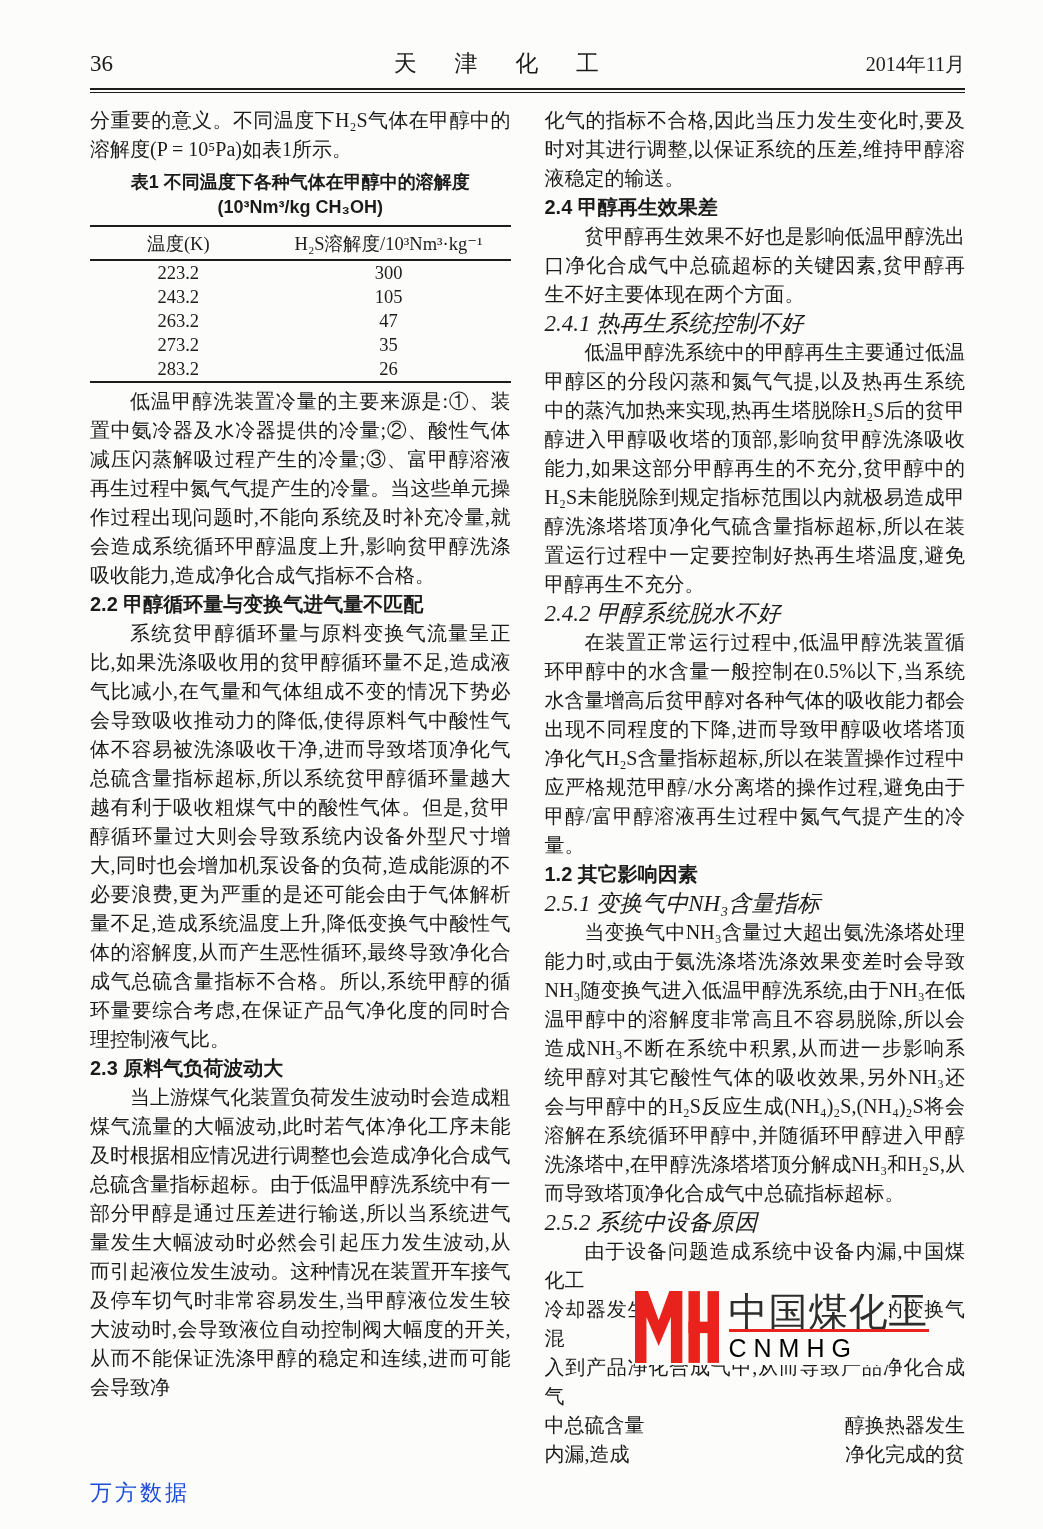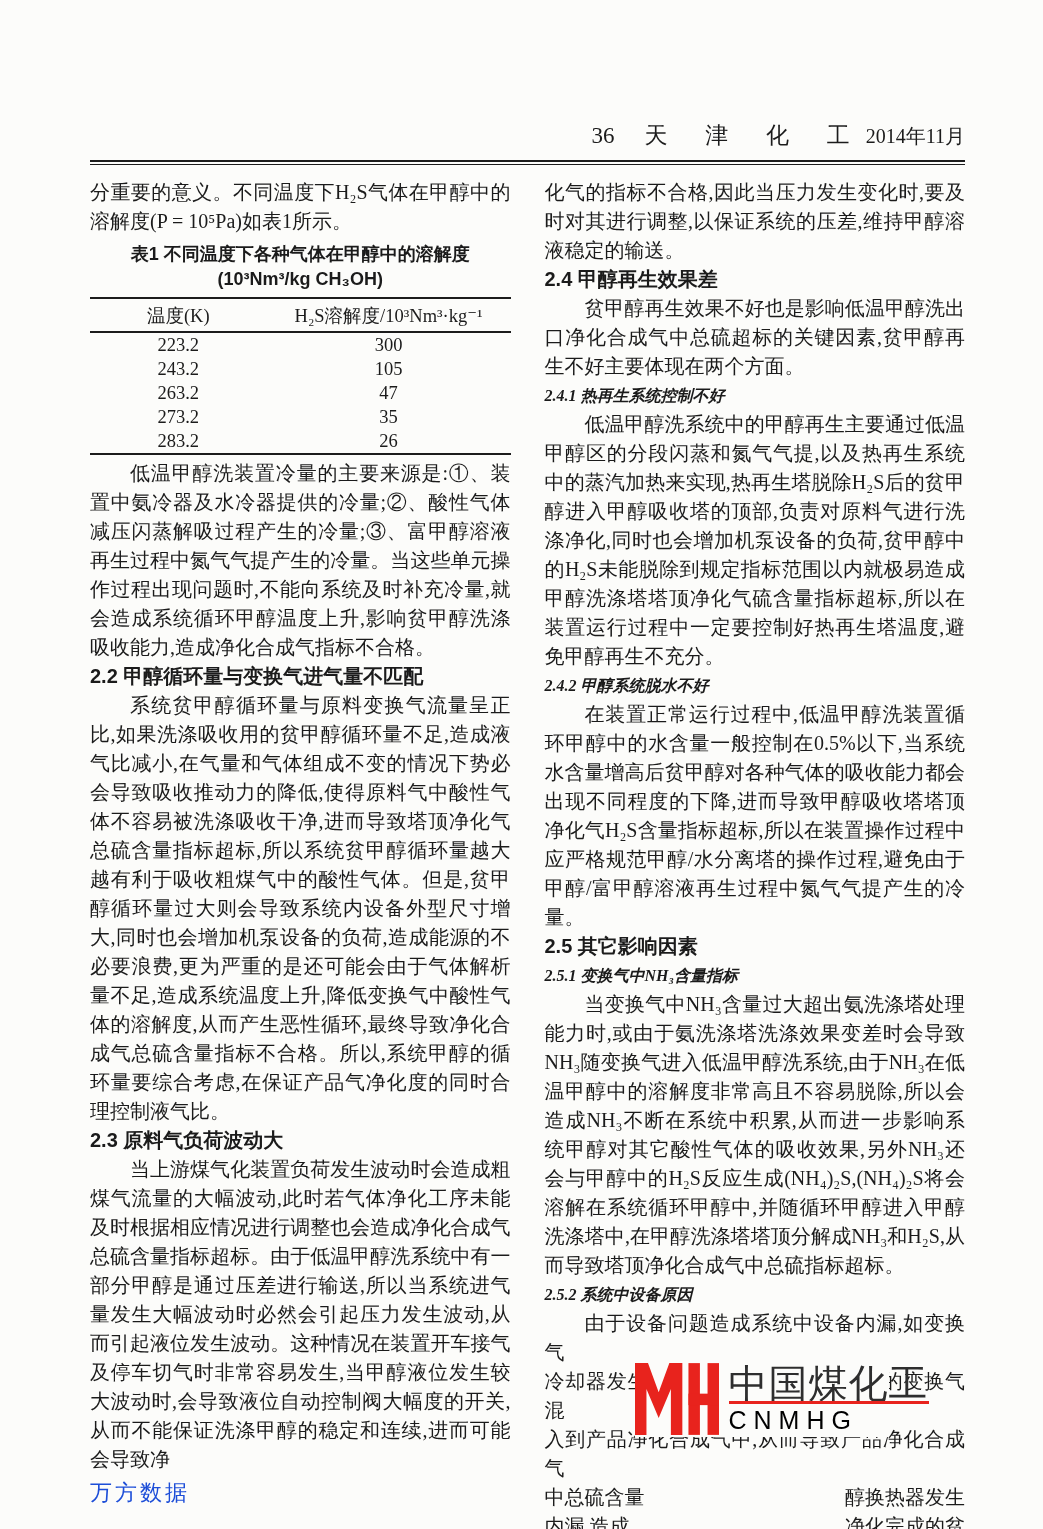--- a/index.html
+++ b/index.html
@@ -3,35 +3,35 @@
 <meta charset="utf-8">
 <style>
   html,body { margin:0; padding:0; background:#d8d8d8; }
   .page {
     position:relative; width:1043px; height:1529px; margin:0 auto;
     background:#fcfcfa; color:#1b1b1b; overflow:hidden;
     font-family:"Liberation Serif","DejaVu Serif",serif;
   }
   .content { padding:0 78px 0 90px; }
   
-  .hdr { display:flex; justify-content:flex-end; align-items:baseline; padding-top:106px;margin-top:14px; }
+  .hdr { display:flex; justify-content:space-between; align-items:baseline; padding-top:48px; }
   .hdr .pageno { font-size:23px; }
   .hdr .journal { font-size:23px; letter-spacing:16px; margin-left:30px; }
   .hdr .date { font-size:20px; }
   .hdr-rule { margin-top:9px; height:2px; border-top:2.5px solid #1c1c1c; border-bottom:1px solid #1c1c1c; }
   
   .cols { display:flex; gap:34px; margin-top:13px; }
   .col { flex:1 1 0; min-width:0; }
   p { margin:0; font-size:20px; line-height:29px; text-align:justify; }
   .ind { text-indent:2em; }
   h3.sec {
     margin:0; font-size:20px; line-height:29px; font-weight:700;
     font-family:"Liberation Sans","DejaVu Sans",sans-serif;
   }
-  h4.subsec { margin:0; font-size:16px; line-height:29px; font-weight:700; font-style:italic; }
+  h4.subsec { margin:0; font-size:23px; line-height:29px; font-weight:400; font-style:italic; }
   
   .tblblock { margin:6px 0 4px 0; }
   .tbl-title { text-align:center; font-weight:700; font-size:18px; line-height:25px;
                font-family:"Liberation Sans","DejaVu Sans",sans-serif; }
   .tbl-sub   { text-align:center; font-weight:700; font-size:18px; line-height:25px;
                font-family:"Liberation Sans","DejaVu Sans",sans-serif; }
   table.sol { width:100%; border-collapse:collapse; margin-top:5px;
               border-top:2.5px solid #1c1c1c; border-bottom:2px solid #1c1c1c; }
   table.sol th { font-weight:400; font-size:18.5px; padding:4px 0 3px 0; border-bottom:2px solid #1c1c1c; text-align:center; }
   table.sol td { text-align:center; font-size:18.5px; line-height:24px; padding:0; }
@@ -116,30 +116,30 @@
         <p class="ind">系统贫甲醇循环量与原料变换气流量呈正比,如果洗涤吸收用的贫甲醇循环量不足,造成液气比减小,在气量和气体组成不变的情况下势必会导致吸收推动力的降低,使得原料气中酸性气体不容易被洗涤吸收干净,进而导致塔顶净化气总硫含量指标超标,所以系统贫甲醇循环量越大越有利于吸收粗煤气中的酸性气体。但是,贫甲醇循环量过大则会导致系统内设备外型尺寸增大,同时也会增加机泵设备的负荷,造成能源的不必要浪费,更为严重的是还可能会由于气体解析量不足,造成系统温度上升,降低变换气中酸性气体的溶解度,从而产生恶性循环,最终导致净化合成气总硫含量指标不合格。所以,系统甲醇的循环量要综合考虑,在保证产品气净化度的同时合理控制液气比。</p>
         <h3 class="sec">2.3 原料气负荷波动大</h3>
         <p class="ind">当上游煤气化装置负荷发生波动时会造成粗煤气流量的大幅波动,此时若气体净化工序未能及时根据相应情况进行调整也会造成净化合成气总硫含量指标超标。由于低温甲醇洗系统中有一部分甲醇是通过压差进行输送,所以当系统进气量发生大幅波动时必然会引起压力发生波动,从而引起液位发生波动。这种情况在装置开车接气及停车切气时非常容易发生,当甲醇液位发生较大波动时,会导致液位自动控制阀大幅度的开关,从而不能保证洗涤甲醇的稳定和连续,进而可能会导致净</p>
       </div>
 
       <div class="col">
         <p>化气的指标不合格,因此当压力发生变化时,要及时对其进行调整,以保证系统的压差,维持甲醇溶液稳定的输送。</p>
         <h3 class="sec">2.4 甲醇再生效果差</h3>
         <p class="ind">贫甲醇再生效果不好也是影响低温甲醇洗出口净化合成气中总硫超标的关键因素,贫甲醇再生不好主要体现在两个方面。</p>
         <h4 class="subsec">2.4.1  热再生系统控制不好</h4>
-        <p class="ind">低温甲醇洗系统中的甲醇再生主要通过低温甲醇区的分段闪蒸和氮气气提,以及热再生系统中的蒸汽加热来实现,热再生塔脱除H₂S后的贫甲醇进入甲醇吸收塔的顶部,负责对原料气进行洗涤净化,同时也会增加机泵设备的负荷,贫甲醇中的H₂S未能脱除到规定指标范围以内就极易造成甲醇洗涤塔塔顶净化气硫含量指标超标,所以在装置运行过程中一定要控制好热再生塔温度,避免甲醇再生不充分。</p>
+        <p class="ind">低温甲醇洗系统中的甲醇再生主要通过低温甲醇区的分段闪蒸和氮气气提,以及热再生系统中的蒸汽加热来实现,热再生塔脱除H₂S后的贫甲醇进入甲醇吸收塔的顶部,影响贫甲醇洗涤吸收能力,如果这部分甲醇再生的不充分,贫甲醇中的H₂S未能脱除到规定指标范围以内就极易造成甲醇洗涤塔塔顶净化气硫含量指标超标,所以在装置运行过程中一定要控制好热再生塔温度,避免甲醇再生不充分。</p>
         <h4 class="subsec">2.4.2  甲醇系统脱水不好</h4>
         <p class="ind">在装置正常运行过程中,低温甲醇洗装置循环甲醇中的水含量一般控制在0.5%以下,当系统水含量增高后贫甲醇对各种气体的吸收能力都会出现不同程度的下降,进而导致甲醇吸收塔塔顶净化气H₂S含量指标超标,所以在装置操作过程中应严格规范甲醇/水分离塔的操作过程,避免由于甲醇/富甲醇溶液再生过程中氮气气提产生的冷量。</p>
-        <h3 class="sec">2.5 其它影响因素</h3>
+        <h3 class="sec">1.2 其它影响因素</h3>
         <h4 class="subsec">2.5.1  变换气中NH₃含量指标</h4>
         <p class="ind">当变换气中NH₃含量过大超出氨洗涤塔处理能力时,或由于氨洗涤塔洗涤效果变差时会导致NH₃随变换气进入低温甲醇洗系统,由于NH₃在低温甲醇中的溶解度非常高且不容易脱除,所以会造成NH₃不断在系统中积累,从而进一步影响系统甲醇对其它酸性气体的吸收效果,另外NH₃还会与甲醇中的H₂S反应生成(NH₄)₂S,(NH₄)₂S将会溶解在系统循环甲醇中,并随循环甲醇进入甲醇洗涤塔中,在甲醇洗涤塔塔顶分解成NH₃和H₂S,从而导致塔顶净化合成气中总硫指标超标。</p>
         <h4 class="subsec">2.5.2  系统中设备原因</h4>
 
         <div class="eqblock">
-          <div class="eqline" style="text-indent:2em">由于设备问题造成系统中设备内漏,如变换气</div>
+          <div class="eqline" style="text-indent:2em">由于设备问题造成系统中设备内漏,中国煤化工</div>
           <div class="eqline">冷却器发生内漏,可能造成未经过净化的变换气混</div>
           <div class="eqline">入到产品净化合成气中,从而导致产品净化合成气</div>
           <div class="eqline split">
             <span>中总硫含量</span>
             <span>醇换热器发生</span>
           </div>
           <div class="eqline split">
             <span>内漏,造成</span>
             <span>净化完成的贫</span>
           </div>

